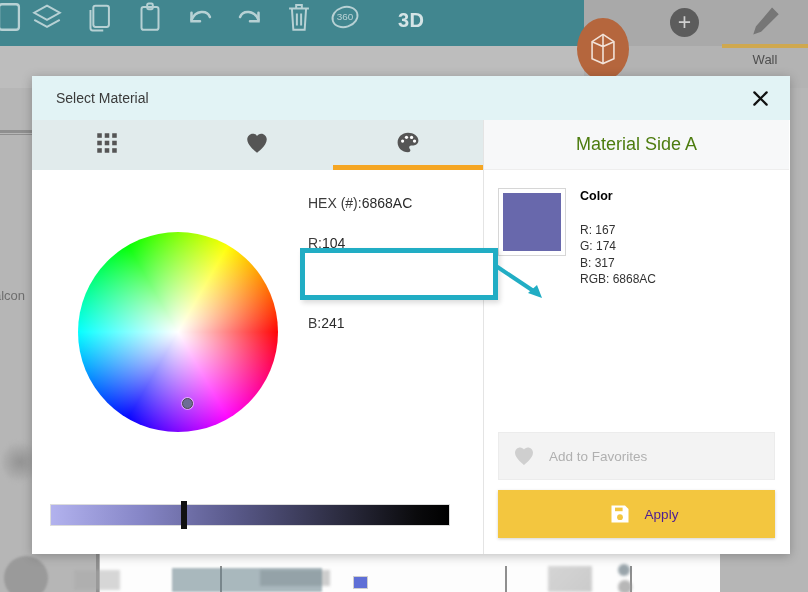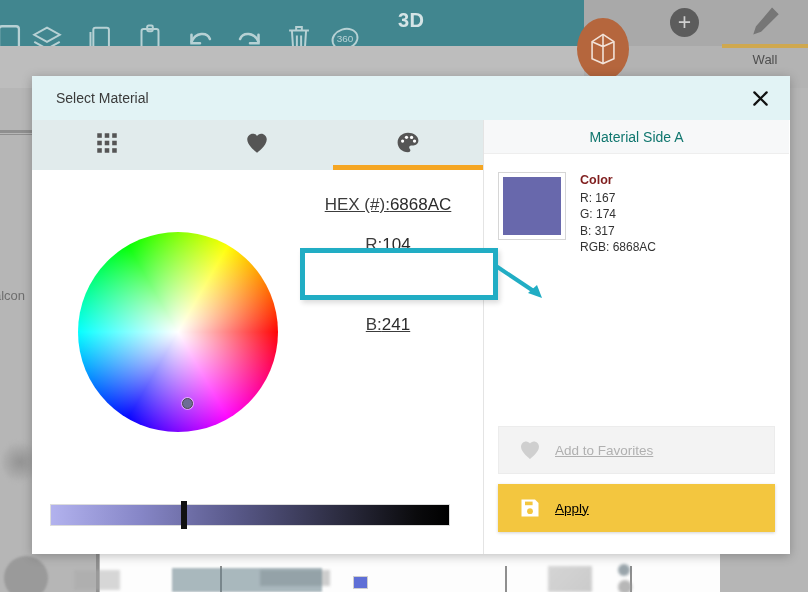--- a/index.html
+++ b/index.html
@@ -34,21 +34,21 @@
     background: #41868f;
   }
   .bg-toolbar-right {
     position: absolute;
     left: 584px; top: 0;
     width: 224px; height: 46px;
     background: #a9a9a9;
   }
   .bg-tool {
     position: absolute;
-    top: 22px;
+    top: 0;
     width: 34px; height: 34px;
     opacity: .62;
     filter: blur(.6px);
   }
   .bg-tool svg { width: 100%; height: 100%; display: block; }
   .bg-tool-txt {
     position: absolute;
     top: 9px;
     font-size: 20px;
     font-weight: bold;
@@ -281,25 +281,24 @@
     position: absolute;
     left: 262px; top: 0;
     width: 190px;
     height: 384px;
   }
   .field-row {
     position: absolute;
     left: 14px;
     width: 160px;
     display: flex;
-    justify-content: center;
+    justify-content: flex-start;
     align-items: center;
-    font-size: 17px;
+    font-size: 14px;
     color: #3c3c3c;
-    text-decoration: underline;
   }
   .field-row .lbl { color: #3c3c3c; }
   .field-row .val { color: #2b2b2b; }
 
   .hex-row { top: 25px; }
   .r-row { top: 65px; }
   .g-row { top: 105px; }
   .b-row { top: 145px; }
 
   
@@ -342,27 +341,27 @@
   }
 
   
   .right-pane {
     position: relative;
     width: 305px;
     height: 434px;
     background: #ffffff;
   }
   .right-header {
-    height: 34px;
+    height: 50px;
     background: #f7f8f9;
     display: flex;
     align-items: center;
     justify-content: center;
-    font-size: 14px;
-    color: #0f766e;
+    font-size: 18px;
+    color: #4d7c0f;
     border-bottom: 1px solid #eee;
   }
 
   .color-info {
     display: flex;
     padding: 18px 0 0 14px;
   }
   .swatch-frame {
     width: 68px; height: 68px;
     border: 1px solid #d6d6d6;
@@ -375,57 +374,57 @@
   }
   .color-meta {
     margin-left: 14px;
     font-size: 12px;
     color: #333;
     line-height: 16.5px;
   }
   .color-meta .ttl {
     font-weight: bold;
     font-size: 12.5px;
-    color: #7f1d1d;
-    margin-bottom: 1px;
+    color: #000000;
+    margin-bottom: 17px;
   }
 
   .actions {
     position: absolute;
     left: 0; bottom: 12px;
     width: 305px;
     padding: 0 14px;
   }
   .action-btn {
     display: flex;
     align-items: center;
     height: 48px;
-    margin-bottom: 10px;
-    padding-left: 18px;
+    margin-bottom: 4px;
+    padding-left: 12px;
     cursor: pointer;
     font-size: 13.5px;
-    text-decoration: underline;
   }
   .btn-fav {
     background: #f3f3f3;
     border: 1px solid #ececec;
     color: #b0b0b0;
   }
   .btn-clear {
     background: #ffffff;
     border: 1px solid #e3e3e3;
     color: #2fa8c4;
     margin-top: 10px;
   }
   .btn-apply {
     background: #f3c63f;
     border: 1px solid #f3c63f;
-    color: #000000;
+    color: #4c1d95;
     margin-top: 10px;
     box-shadow: 0 1px 3px rgba(0,0,0,.18);
+    justify-content: center;
   }
   .action-btn .ico {
     width: 26px; height: 26px;
     margin-right: 12px;
     display: flex; align-items: center; justify-content: center;
     flex: 0 0 auto;
   }
   .action-btn .ico svg { width: 24px; height: 24px; }
 
 </style>

